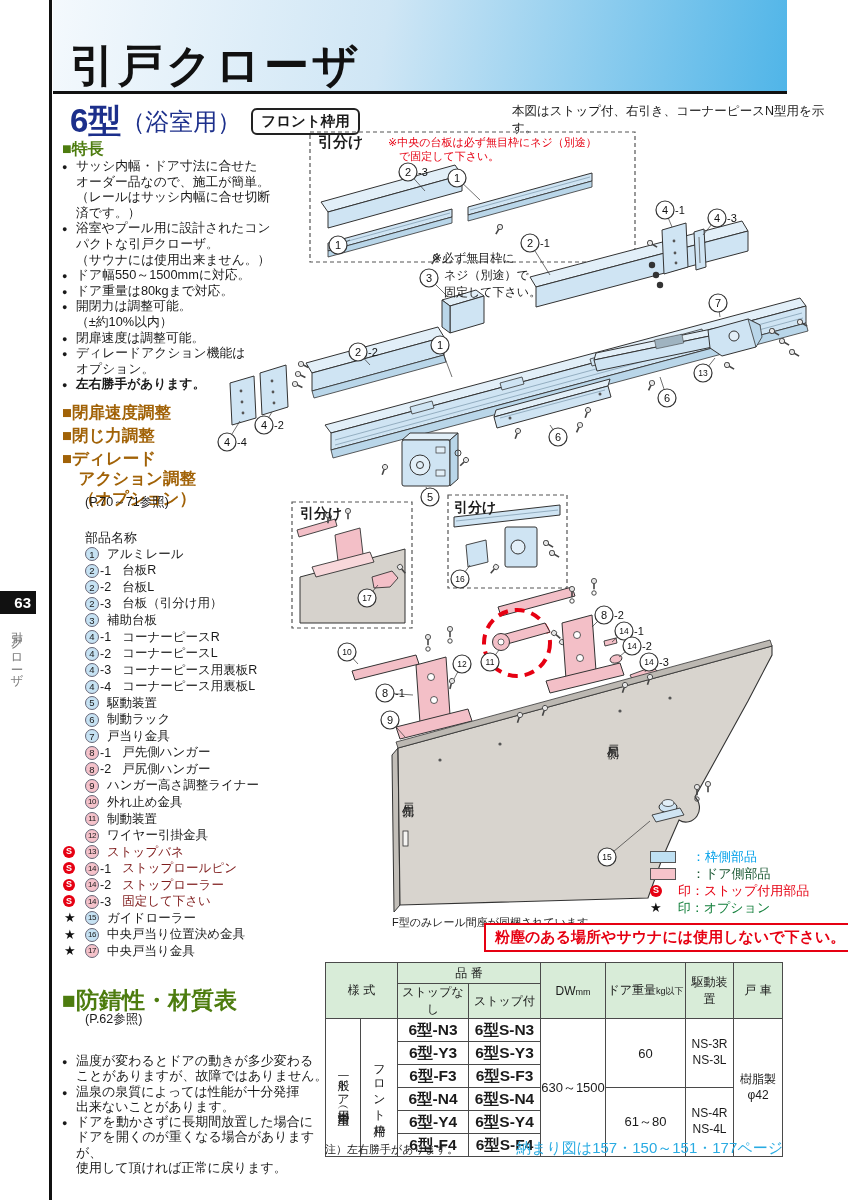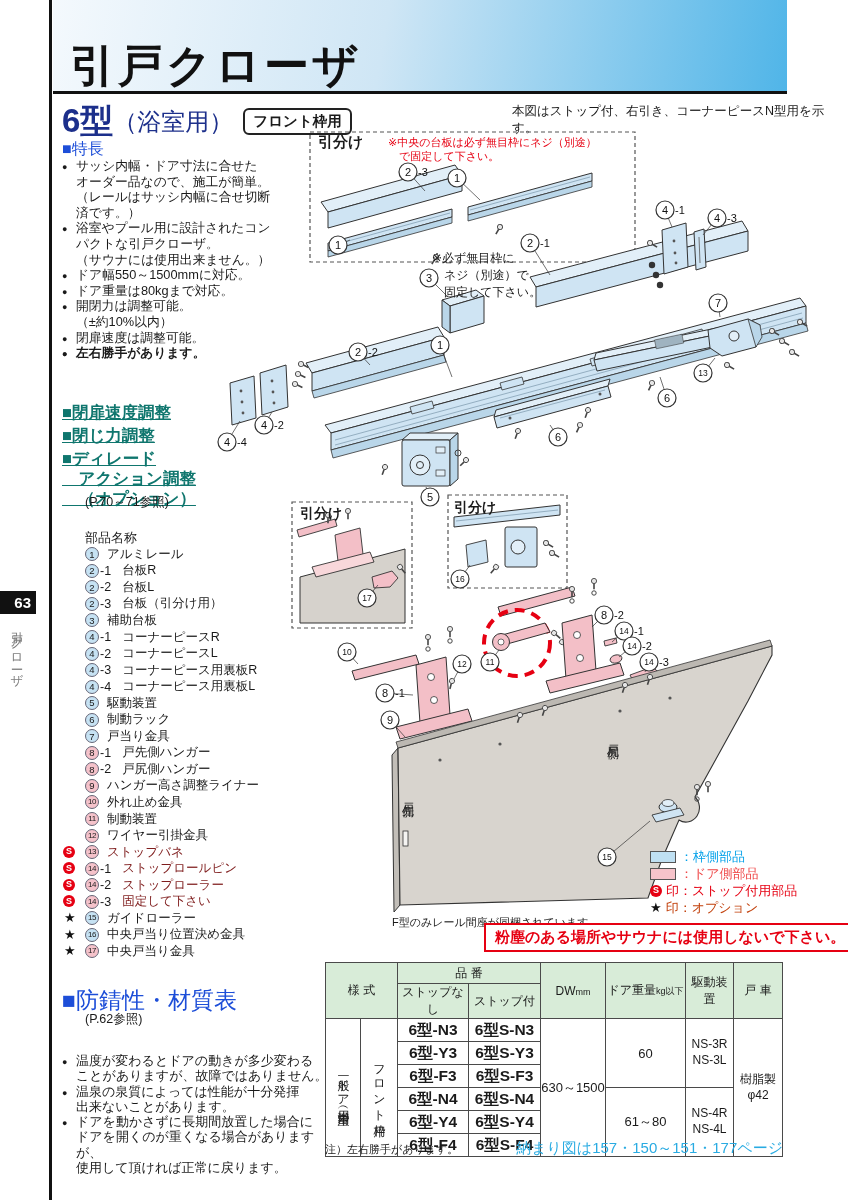--- a/index.html
+++ b/index.html
@@ -13,35 +13,35 @@
             padding-right:5px;box-sizing:border-box;}
   .side-label{left:8px;top:622px;writing-mode:vertical-rl;font-size:12.5px;color:#7d7d7d;letter-spacing:3px;}
   
   .title-band{left:53px;top:0;width:734px;height:94px;
               background:linear-gradient(100deg,#f4f9fd 0%,#cfe6f5 45%,#50b5e8 100%);
               border-bottom:3px solid #111;box-sizing:border-box;}
   .title-band h1{margin:0;position:absolute;left:17px;top:36px;font-size:45px;font-weight:bold;
                  color:#111;letter-spacing:3px;}
   .diagram-note{left:512px;top:103px;font-size:12.5px;}
   
-  .model-line{left:62px;top:99px;display:flex;align-items:center;justify-content:flex-end;}
+  .model-line{left:70px;top:99px;display:flex;align-items:center;justify-content:flex-end;}
   .model{font-size:33px;font-weight:800;color:#1c2f8b;}
   .model-sub{font-size:24px;font-weight:400;color:#1c2f8b;}
   .badge{display:inline-block;border:2px solid #222;border-radius:6px;font-size:14.5px;font-weight:bold;
          padding:2px 8px;margin-left:10px;background:#fff;}
-  .blue-h{font-weight:400;color:#1d4ed8;}
+  .blue-h{font-weight:700;color:#4d7c0f;}
   .features-h{left:62px;top:139px;font-size:16px;}
   ul.plain{list-style:none;margin:0;padding:0;}
   .feature-list{left:62px;top:158px;width:258px;font-size:12.8px;line-height:15.6px;}
   .feature-list li,.note-list li{position:relative;padding-left:14px;white-space:pre-line;}
   .feature-list li.b{font-weight:bold;}
   .dot{position:absolute;left:0;top:2px;font-size:9px;}
   .adjust{left:62px;top:402px;}
-  .adjust div{font-size:16.5px;font-weight:800;color:#0f766e;white-space:pre-line;
-              line-height:20px;margin-bottom:3px;text-decoration:underline;}
+  .adjust div{font-size:16.5px;font-weight:800;color:#a16207;white-space:pre-line;
+              line-height:20px;margin-bottom:3px;}
   .ref1{left:85px;top:494px;font-size:12.5px;}
   .parts-h{left:85px;top:529px;font-size:13px;}
   .parts-list{left:85px;top:546px;font-size:12.5px;}
   .parts-list li{position:relative;display:flex;align-items:center;height:16.55px;}
   .circ{display:inline-flex;width:14px;height:14px;border:1px solid #667;border-radius:50%;
         align-items:center;justify-content:center;font-size:9.5px;background:#c6e2f3;flex:none;
         box-sizing:border-box;line-height:1;}
   .circ.pink{background:#f5c2ca;}
   .circ.two{font-size:8px;letter-spacing:-0.5px;}
   .suf{margin:0 3px 0 1px;}
@@ -60,21 +60,21 @@
   .hikiwake1{left:318px;top:133px;font-size:15px;}
   .hikiwake2{left:300px;top:505px;font-size:14px;}
   .hikiwake3{left:454px;top:499px;font-size:14px;}
   .rednote{left:388px;top:135px;font-size:11px;color:#e60012;white-space:pre-line;line-height:1.3;}
   .screwnote{left:432px;top:250px;font-size:12px;white-space:pre-line;line-height:1.4;}
   .door-v{writing-mode:vertical-rl;font-size:12px;letter-spacing:2px;color:#222;}
   .door-front{left:399px;top:793px;}
   .door-rear{left:604px;top:735px;}
   .f-note{left:392px;top:915px;font-size:11px;}
   .legend{left:650px;top:848px;}
-  .leg-row{display:flex;align-items:center;gap:4px;height:17px;font-size:13px;}
+  .leg-row{display:flex;align-items:center;gap:16px;height:17px;font-size:13px;}
   .swatch{width:26px;height:12px;border:1px solid #555;flex:none;box-sizing:border-box;}
   .swatch.blue{background:#bfe0f2;}
   .swatch.pink{background:#f6c3ca;}
   .leg-star{font-size:13px;color:#111;}
   .warning{left:484px;top:923px;border:2px solid #e60012;color:#e60012;font-size:15px;font-weight:bold;
            padding:3px 9px;white-space:nowrap;background:#fff;}
   
   .spec-table{position:absolute;left:325px;top:962px;border-collapse:collapse;table-layout:fixed;
               width:458px;font-size:12px;}
   .spec-table td{border:1px solid #4a4a4a;text-align:center;vertical-align:middle;padding:0;background:#fff;}
@@ -120,21 +120,22 @@
 （レールはサッシ内幅に合せ切断
 済です。）</span></li>
     <li><span class="dot">●</span><span class="t">浴室やプール用に設計されたコン
 パクトな引戸クローザ。
 （サウナには使用出来ません。）</span></li>
     <li><span class="dot">●</span><span class="t">ドア幅550～1500mmに対応。</span></li>
     <li><span class="dot">●</span><span class="t">ドア重量は80kgまで対応。</span></li>
     <li><span class="dot">●</span><span class="t">開閉力は調整可能。
 （±約10%以内）</span></li>
     <li><span class="dot">●</span><span class="t">閉扉速度は調整可能。</span></li>
-    <li><span class="dot">●</span></li>
+    <li><span class="dot">●</span><span class="t">ディレードアクション機能は
+オプション。</span></li>
     <li class="b"><span class="dot">●</span><span class="t">左右勝手があります。</span></li>
   </ul>
 
 <div class="abs adjust" id="adjust-block">
     <div class="blue-h">■閉扉速度調整</div>
     <div class="blue-h">■閉じ力調整</div>
     <div class="blue-h">■ディレード
 　アクション調整
 　（オプション）</div>
   </div>
@@ -649,29 +650,29 @@
 <div class="abs door-v door-front">戸先側</div>
 <div class="abs door-v door-rear">戸尻側</div>
 <div class="abs f-note">F型のみレール間座が同梱されています。</div>
 <div class="abs legend" id="legend">
     <div class="leg-row">
       <span class="swatch blue"></span>
       <span style="color: rgb(0, 160, 233);">：枠側部品</span>
     </div>
     <div class="leg-row">
       <span class="swatch pink"></span>
-      <span style="color: #ef4444;">：ドア側部品</span>
+      <span style="color: #14532d;">：ドア側部品</span>
     </div>
     <div class="leg-row">
       <span class="smark">S</span>
       <span style="color: rgb(230, 0, 18);">印：ストップ付用部品</span>
     </div>
     <div class="leg-row">
       <span class="leg-star">★</span>
-      <span style="color: #c2410c;">印：オプション</span>
+      <span style="color: #15803d;">印：オプション</span>
     </div>
   </div>
 <div class="abs warning">粉塵のある場所やサウナには使用しないで下さい。</div>
 
 <table class="spec-table" id="spec-table">
   <colgroup>
     <col style="width:35px">
       <col style="width:37px">
       <col style="width:71px">
       <col style="width:72px">

